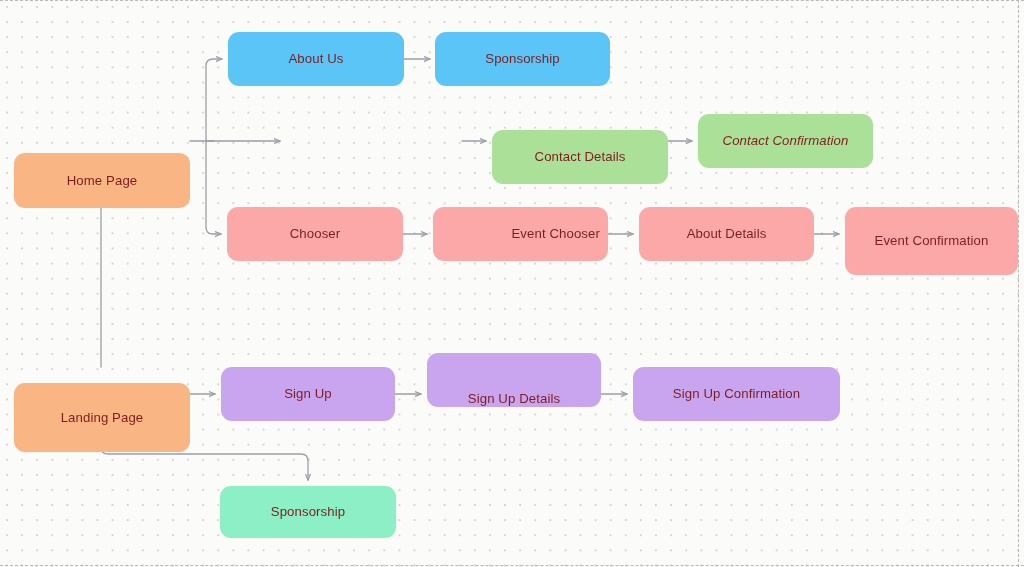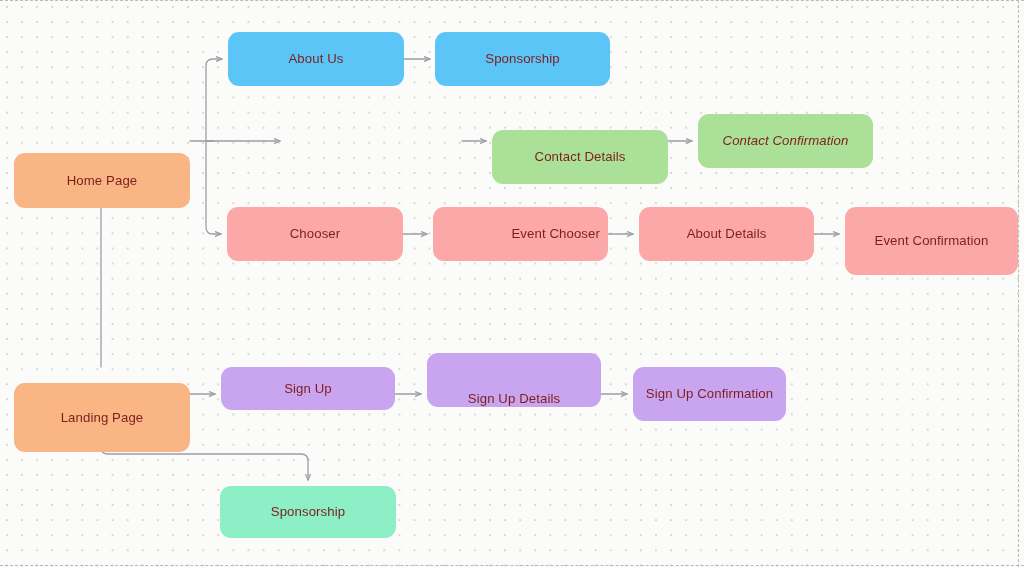--- a/index.html
+++ b/index.html
@@ -133,27 +133,27 @@
   </div>
   <div class="node" style="left: 639px; top: 207px; width: 175px; height: 54px; background: rgb(252, 168, 168);">
     <span>About Details</span>
   </div>
   <div class="node" style="left: 845px; top: 207px; width: 173px; height: 68px; background: rgb(252, 168, 168);">
     <span>Event Confirmation</span>
   </div>
   <div class="node" style="left: 14px; top: 383px; width: 176px; height: 69px; background: rgb(250, 181, 132);">
     <span>Landing Page</span>
   </div>
-  <div class="node" style="left: 221px; top: 367px; width: 174px; height: 43px; background: rgb(201, 165, 240); text-align: center;">
+  <div class="node" style="left: 221px; top: 367px; width: 174px; height: 54px; background: rgb(201, 165, 240); text-align: center;">
     <span>Sign Up</span>
   </div>
   <div class="node" style="left: 427px; top: 353px; width: 174px; height: 54px; background: rgb(201, 165, 240); align-items: flex-end;">
     <span>Sign Up Details</span>
   </div>
-  <div class="node" style="left: 633px; top: 367px; width: 153px; height: 54px; background: rgb(201, 165, 240);">
+  <div class="node" style="left: 633px; top: 367px; width: 207px; height: 54px; background: rgb(201, 165, 240);">
     <span>Sign Up Confirmation</span>
   </div>
   <div class="node" style="left: 220px; top: 486px; width: 176px; height: 52px; background: rgb(140, 239, 198);">
     <span>Sponsorship</span>
   </div>
 
   <div class="edge edge-top" style="border-color: rgb(185, 185, 185);"></div>
   <div class="edge edge-bottom" style="border-color: rgb(185, 185, 185);"></div>
   <div class="edge edge-right" style="border-color: rgb(185, 185, 185);"></div>
 </div>

